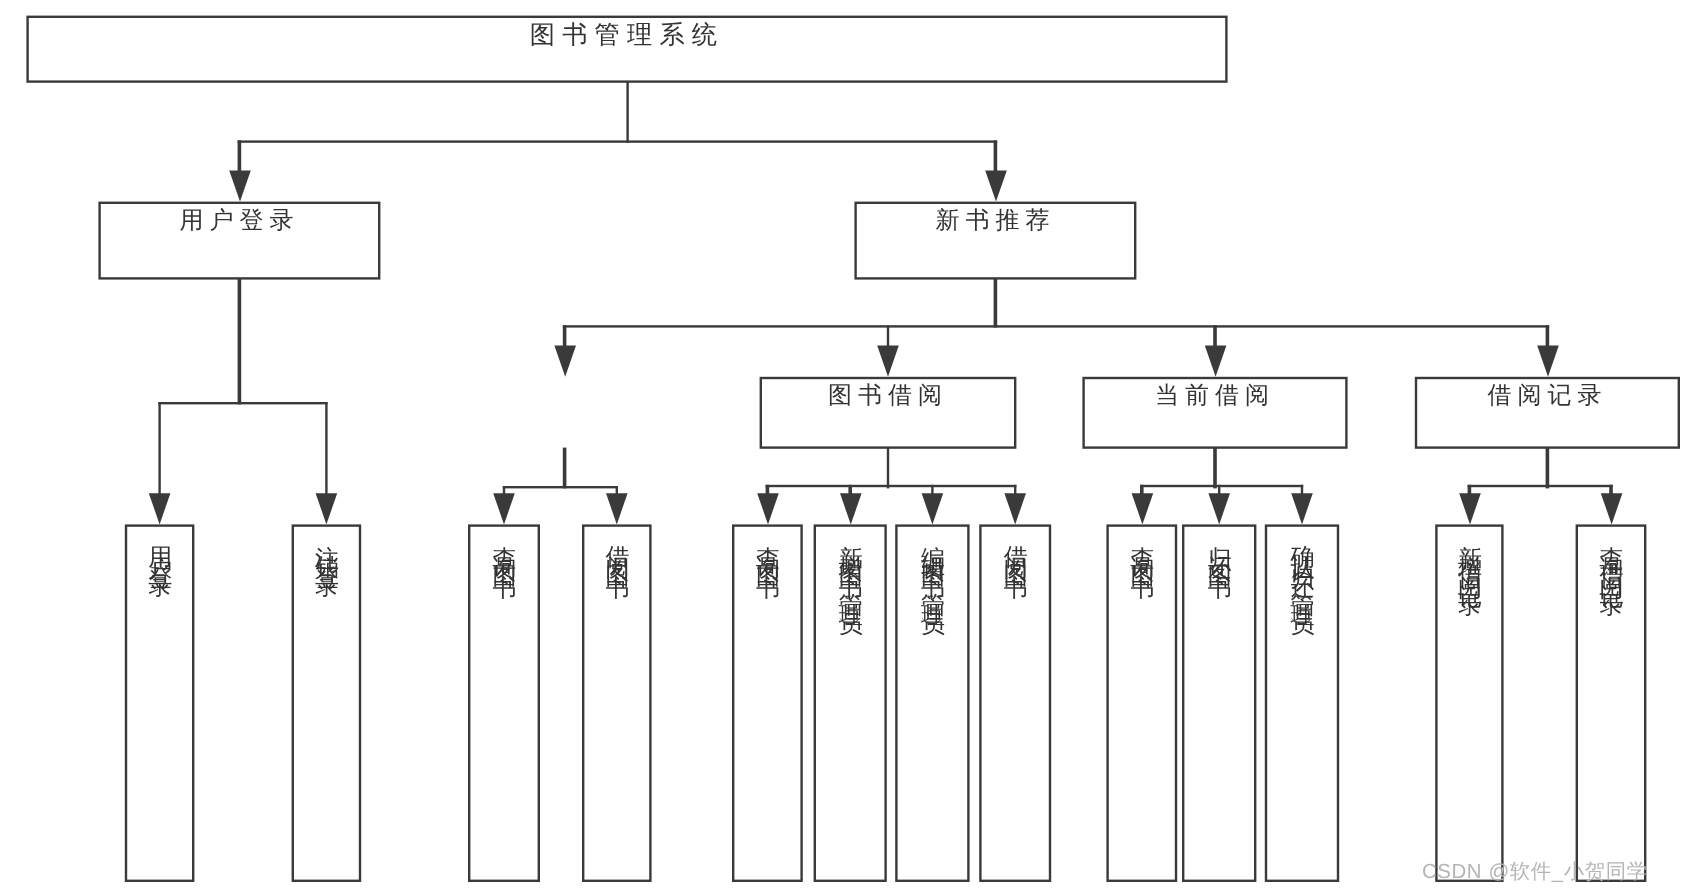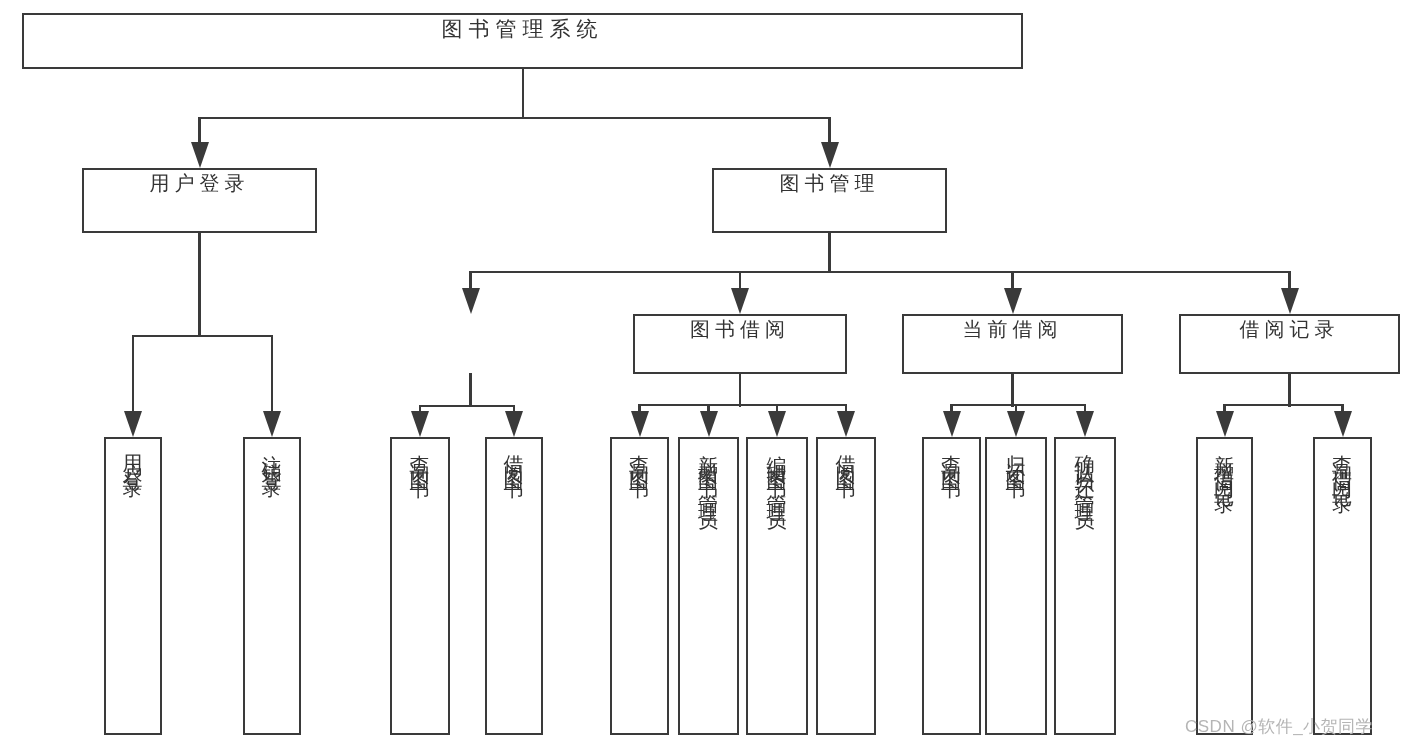--- a/index.html
+++ b/index.html
@@ -50,21 +50,21 @@
 
   <div class="vl" style="left:198.25px;top:117px;height:30px;"></div>
   <div class="head" style="left:190.5px;top:142px;"></div>
   <div class="vl" style="left:828.25px;top:117px;height:30px;"></div>
   <div class="head" style="left:820.5px;top:142px;"></div>
 
   <div class="box hbox" style="left:82px;top:168px;width:235px;height:65px;">
     <span>用户登录</span>
   </div>
   <div class="box hbox" style="left:712px;top:168px;width:235px;height:65px;">
-    <span>图书管理</span>
+    <span>新书推荐</span>
   </div>
 
   <div class="vl" style="left:198.25px;top:232px;height:105px;"></div>
   <div class="hl" style="left:131.75px;top:334.75px;width:141.5px;"></div>
   <div class="vl" style="left:131.75px;top:335px;height:80px;"></div>
   <div class="head" style="left:124px;top:411px;"></div>
   <div class="vl" style="left:270.75px;top:335px;height:80px;"></div>
   <div class="head" style="left:263px;top:411px;"></div>
 
   <div class="vl" style="left:828.25px;top:232px;height:41px;"></div>

